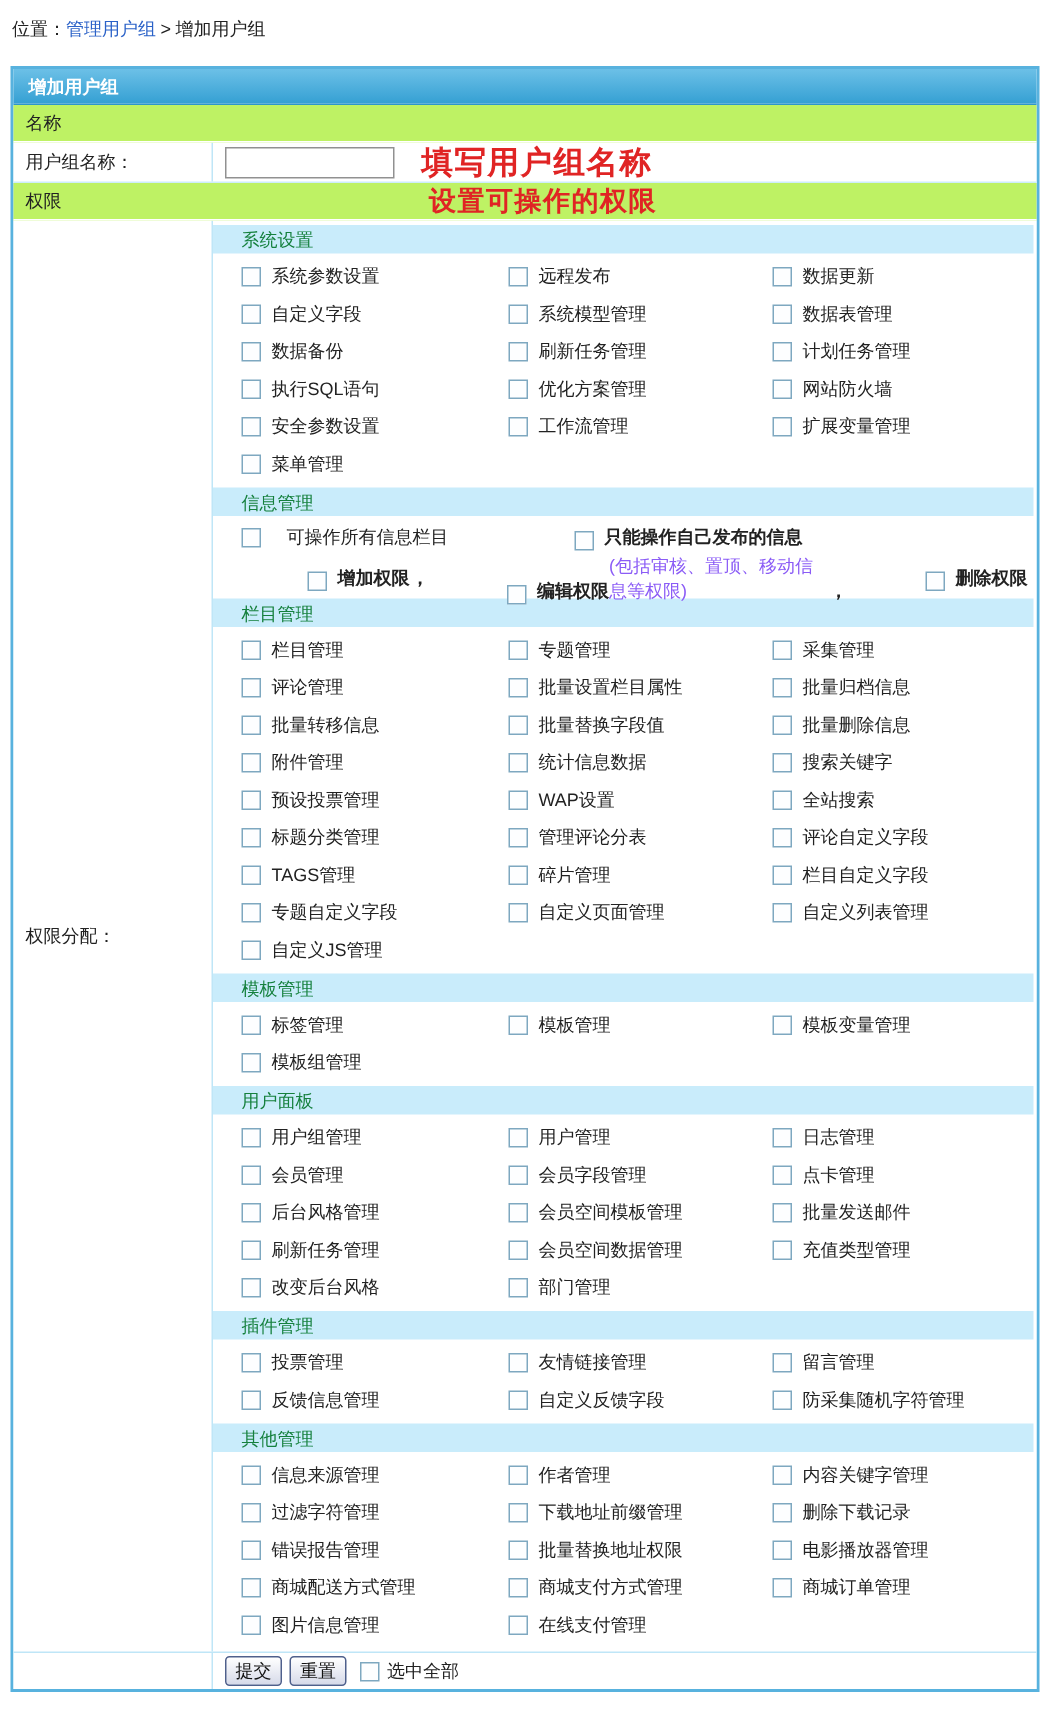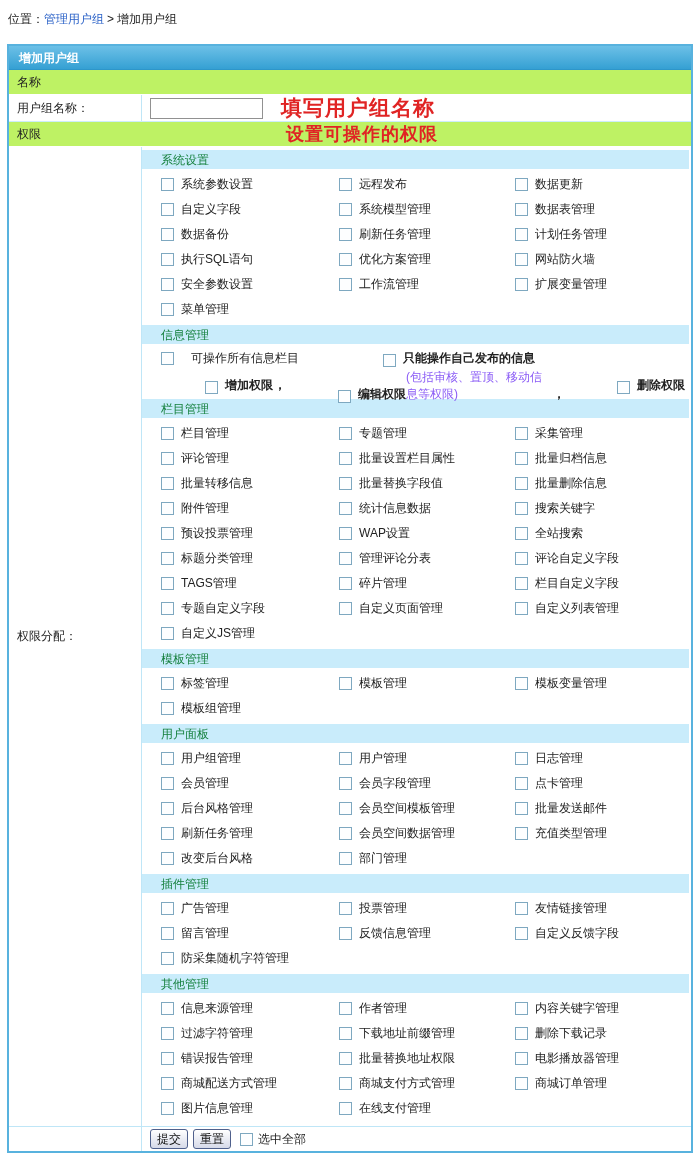--- a/index.html
+++ b/index.html
@@ -404,24 +404,20 @@
             </label>
             <label class="item">
               <span class="cb"></span>
               <span class="lbl">部门管理</span>
             </label>
           </div>
         </div>
         <div class="sec">
           <div class="sec-header">插件管理</div>
           <div class="sec-items">
-            <label class="item">
-              <span class="cb"></span>
-              <span class="lbl">广告管理</span>
-            </label>
             <label class="item">
               <span class="cb"></span>
               <span class="lbl">投票管理</span>
             </label>
             <label class="item">
               <span class="cb"></span>
               <span class="lbl">友情链接管理</span>
             </label>
             <label class="item">
               <span class="cb"></span>

